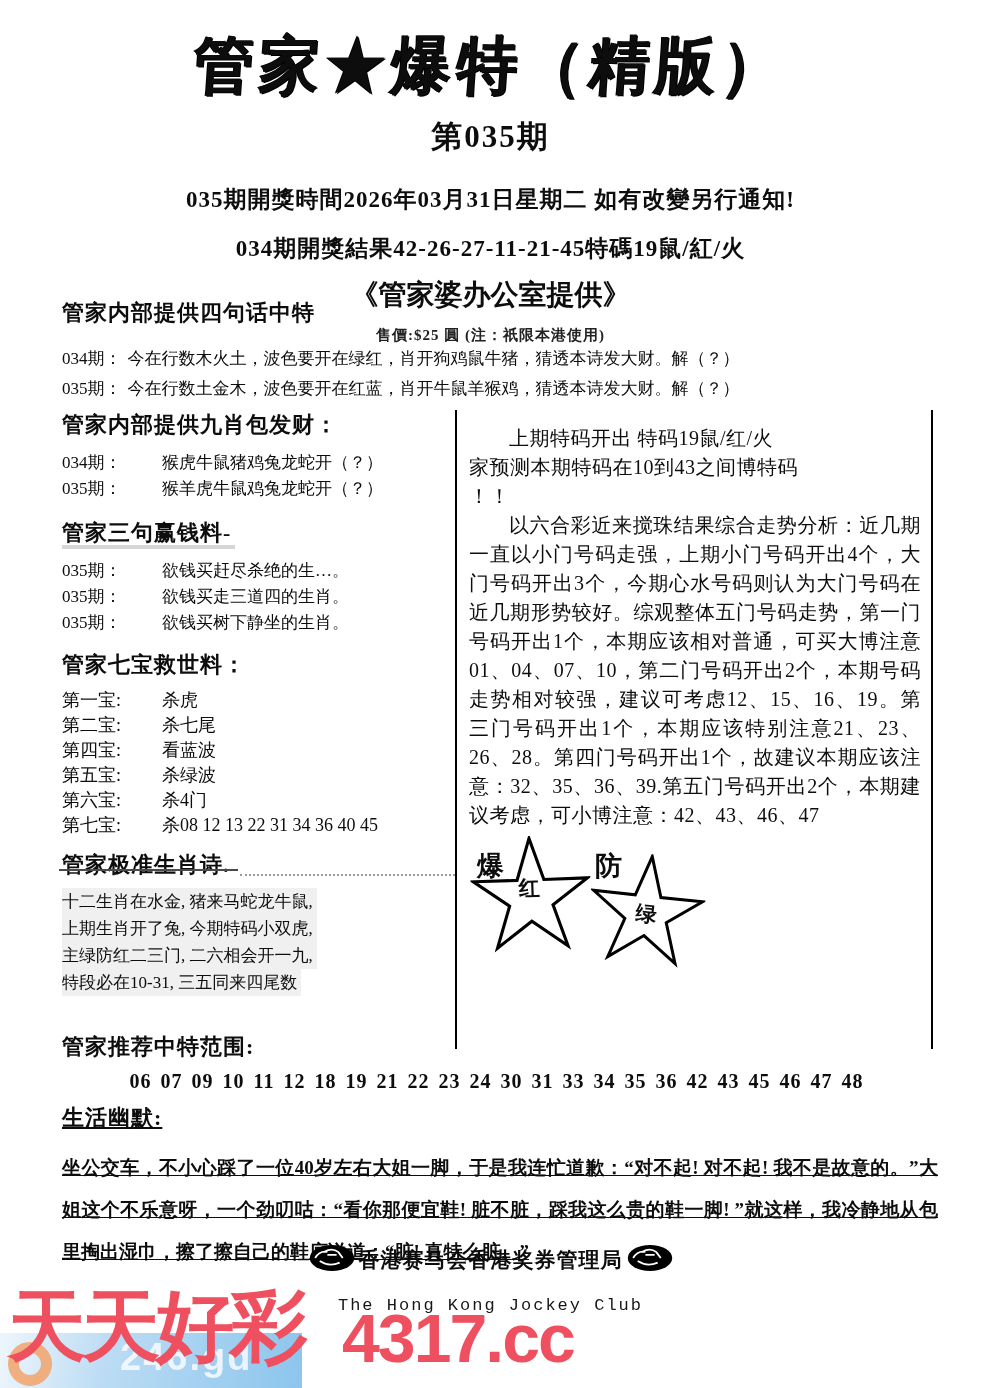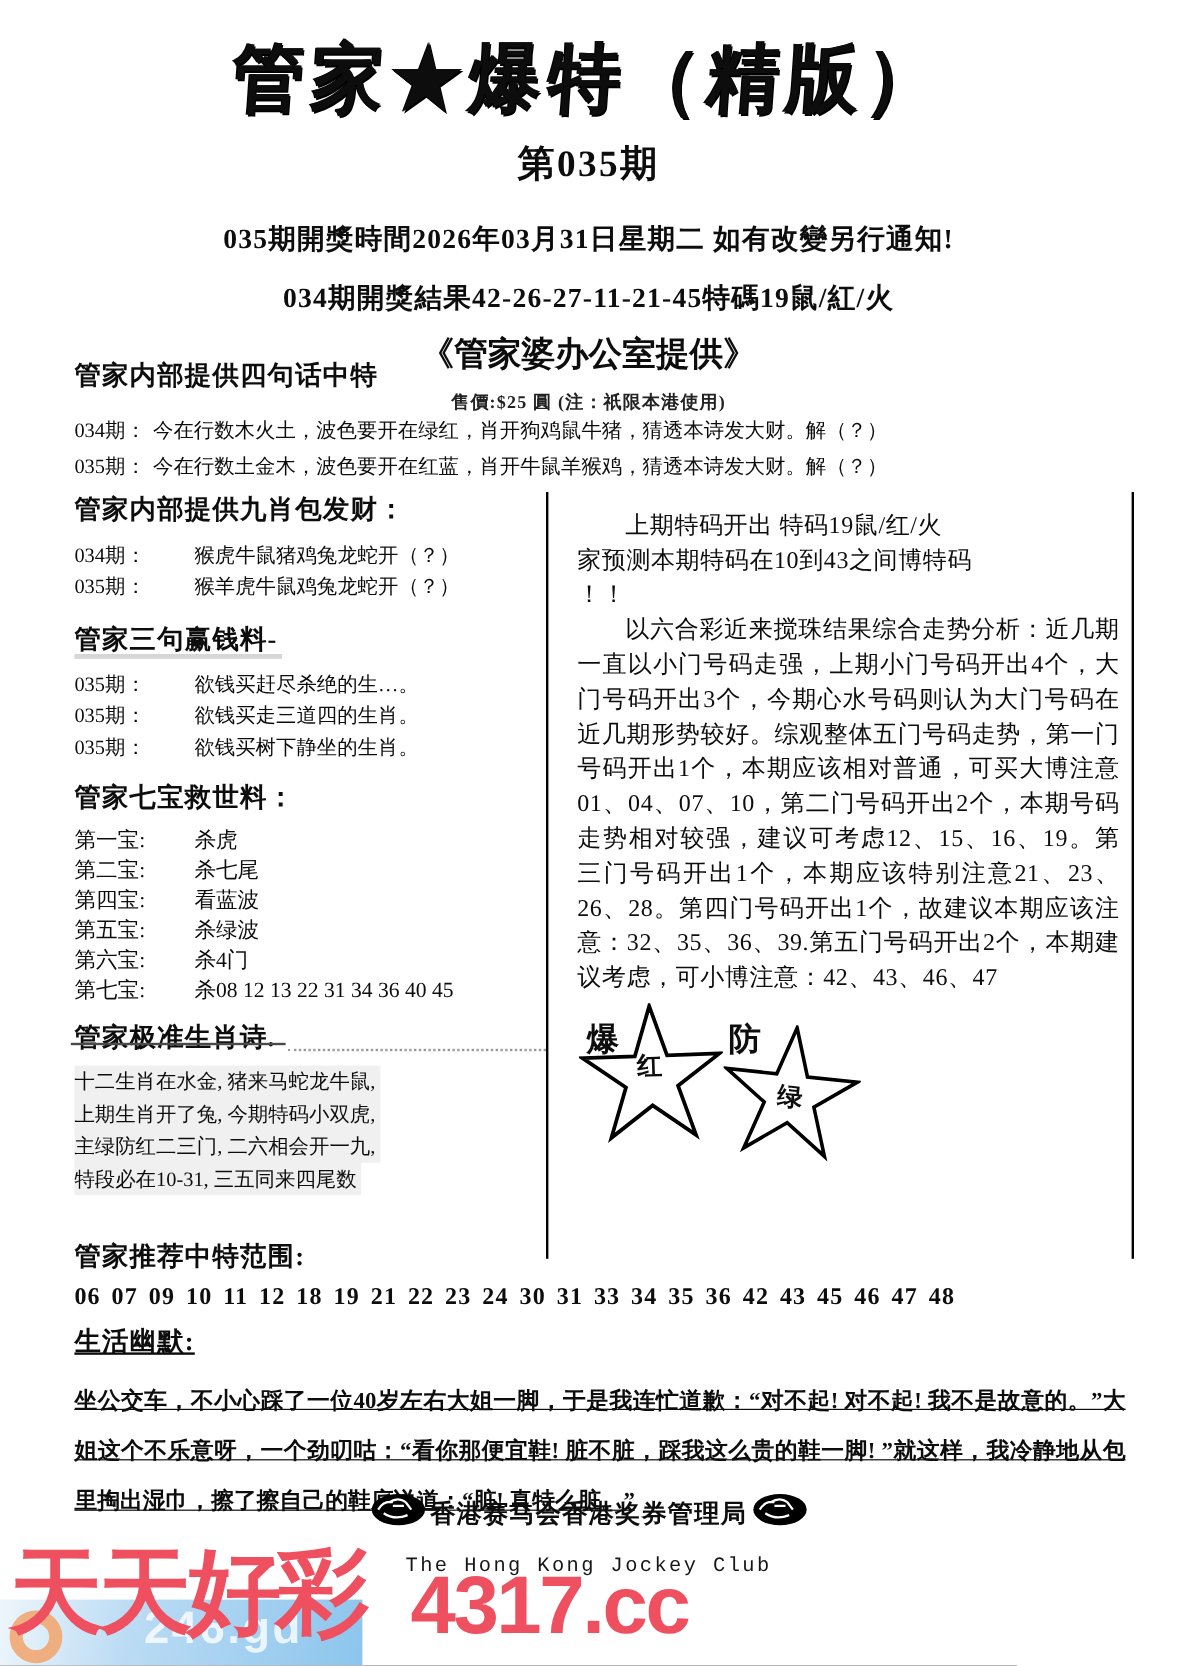--- a/index.html
+++ b/index.html
@@ -28,21 +28,21 @@
   .h1 { font-size:22px; font-weight:bold; letter-spacing:1px; }
   .four-rows { margin-top:16px; }
   .four-row { font-size:17px; line-height:30px; }
   .four-row .lbl { margin-right:6px; }
 
   
   .columns { position:absolute; top:410px; left:62px; display:flex; }
   .col-left { width:393px; }
   .col-right {
     width:452px; border-left:2px solid #000; border-right:2px solid #000;
-    padding:14px 10px 0 24px; height:625px; box-sizing:content-box;
+    padding:14px 10px 0 12px; height:625px; box-sizing:content-box;
   }
   .h2 { font-size:22px; font-weight:bold; letter-spacing:1px; margin:0; }
   .mt16 { margin-top:16px; } .mt14 { margin-top:14px; } .mt12 { margin-top:12px; }
   .row { font-size:17px; line-height:26px; display:flex; }
   .row .lbl { width:100px; flex:0 0 100px; }
   .rows-pad { margin-top:10px; }
   .t-rows { margin-top:8px; }
   .t-row { font-size:18px; line-height:25px; display:flex; }
   .t-row .lbl { width:100px; flex:0 0 100px; }
 
@@ -61,21 +61,21 @@
   .ana { font-size:20px; line-height:29px; text-align:justify; letter-spacing:.5px; }
   .indent { text-indent:2em; }
   .stars { position:relative; height:140px; margin-top:6px; }
   .star-wrap { position:absolute; }
   .star-char { position:absolute; font-size:27px; font-weight:bold; }
   .star-inner { position:absolute; font-size:21px; font-weight:bold; }
 
   
   .sec-reco { position:absolute; top:1032px; left:62px; right:50px; }
   .reco-nums { font-size:20px; font-weight:bold; margin-top:8px;
-    letter-spacing:1px; word-spacing:3px; white-space:nowrap; }
+    letter-spacing:1px; word-spacing:3px; white-space:nowrap;text-align:center; }
   .sec-humor { position:absolute; top:1103px; left:62px; width:876px;text-decoration:underline; }
   .humor-text { font-size:19px; font-weight:bold; line-height:42px;
     margin-top:14px; text-align:justify; }
 
   
   .footer-cn { position:absolute; top:1244px; left:0; width:100%;
     display:flex; justify-content:center; align-items:center; gap:4px; }
   .footer-cn .org { font-size:21px; font-weight:bold; letter-spacing:1px; }
   .footer-en { position:absolute; top:1296px; left:0; width:100%; text-align:center;
     font-family:"Liberation Mono", monospace; font-size:17px; letter-spacing:2px;

